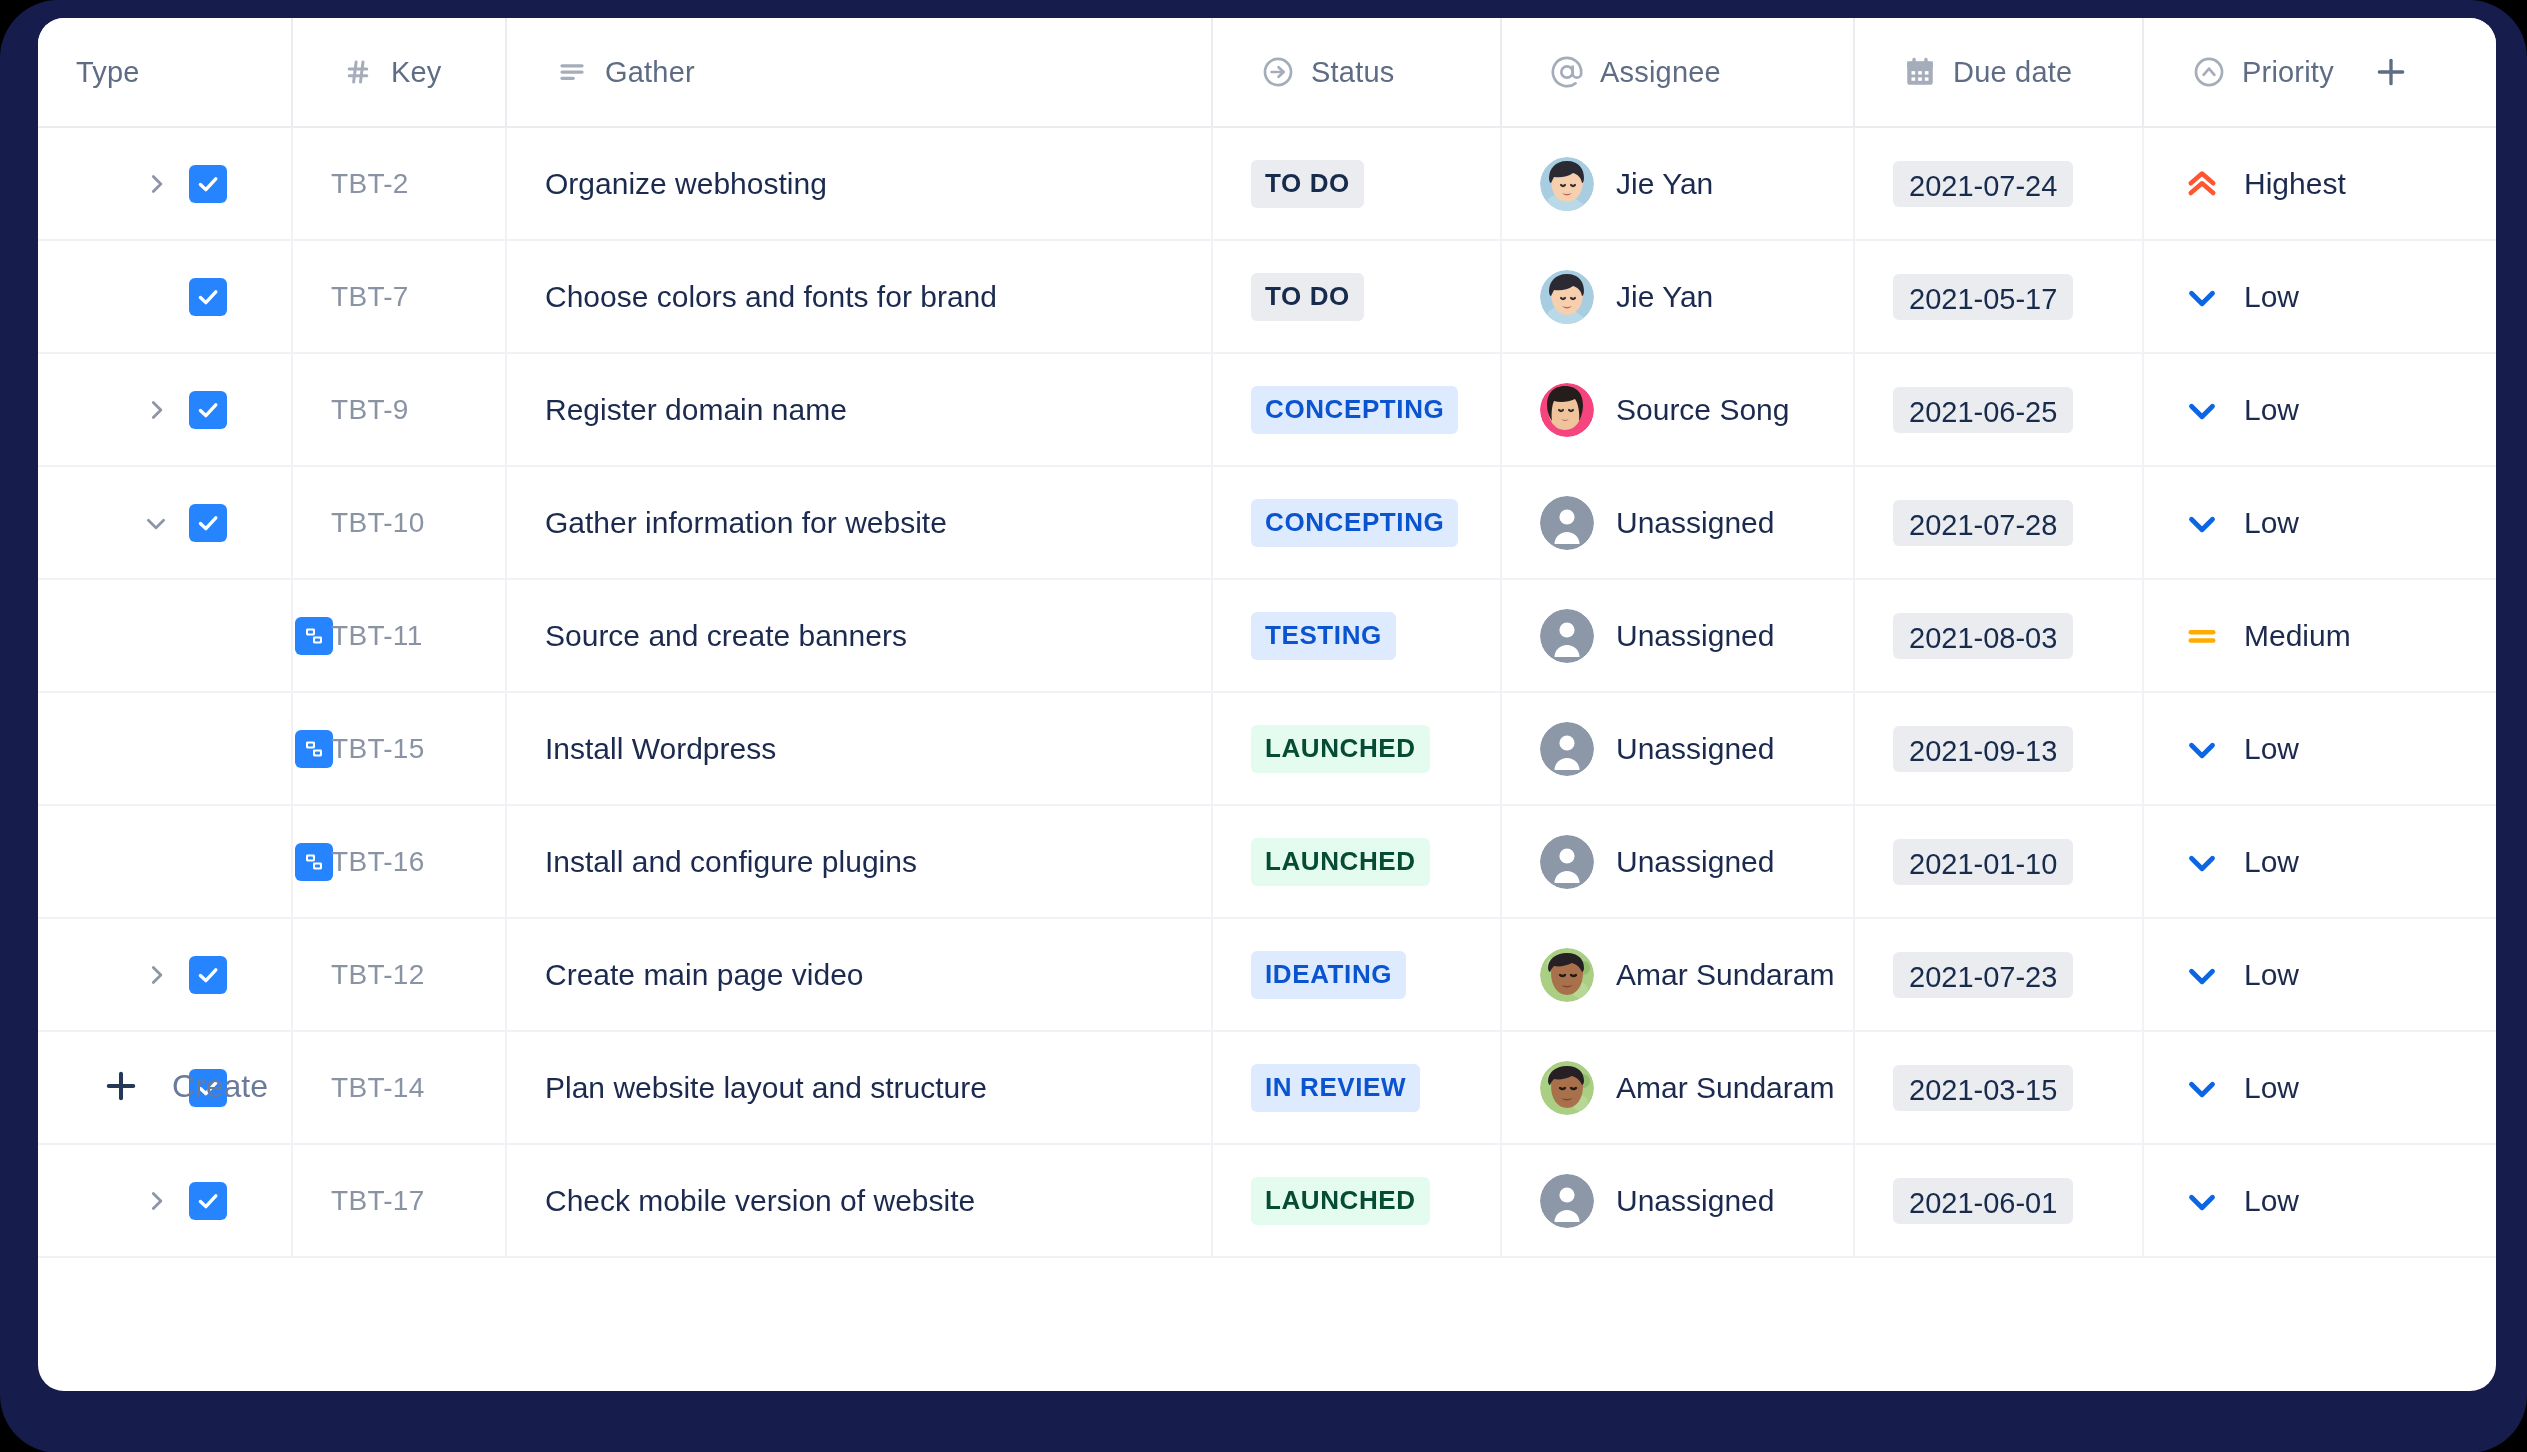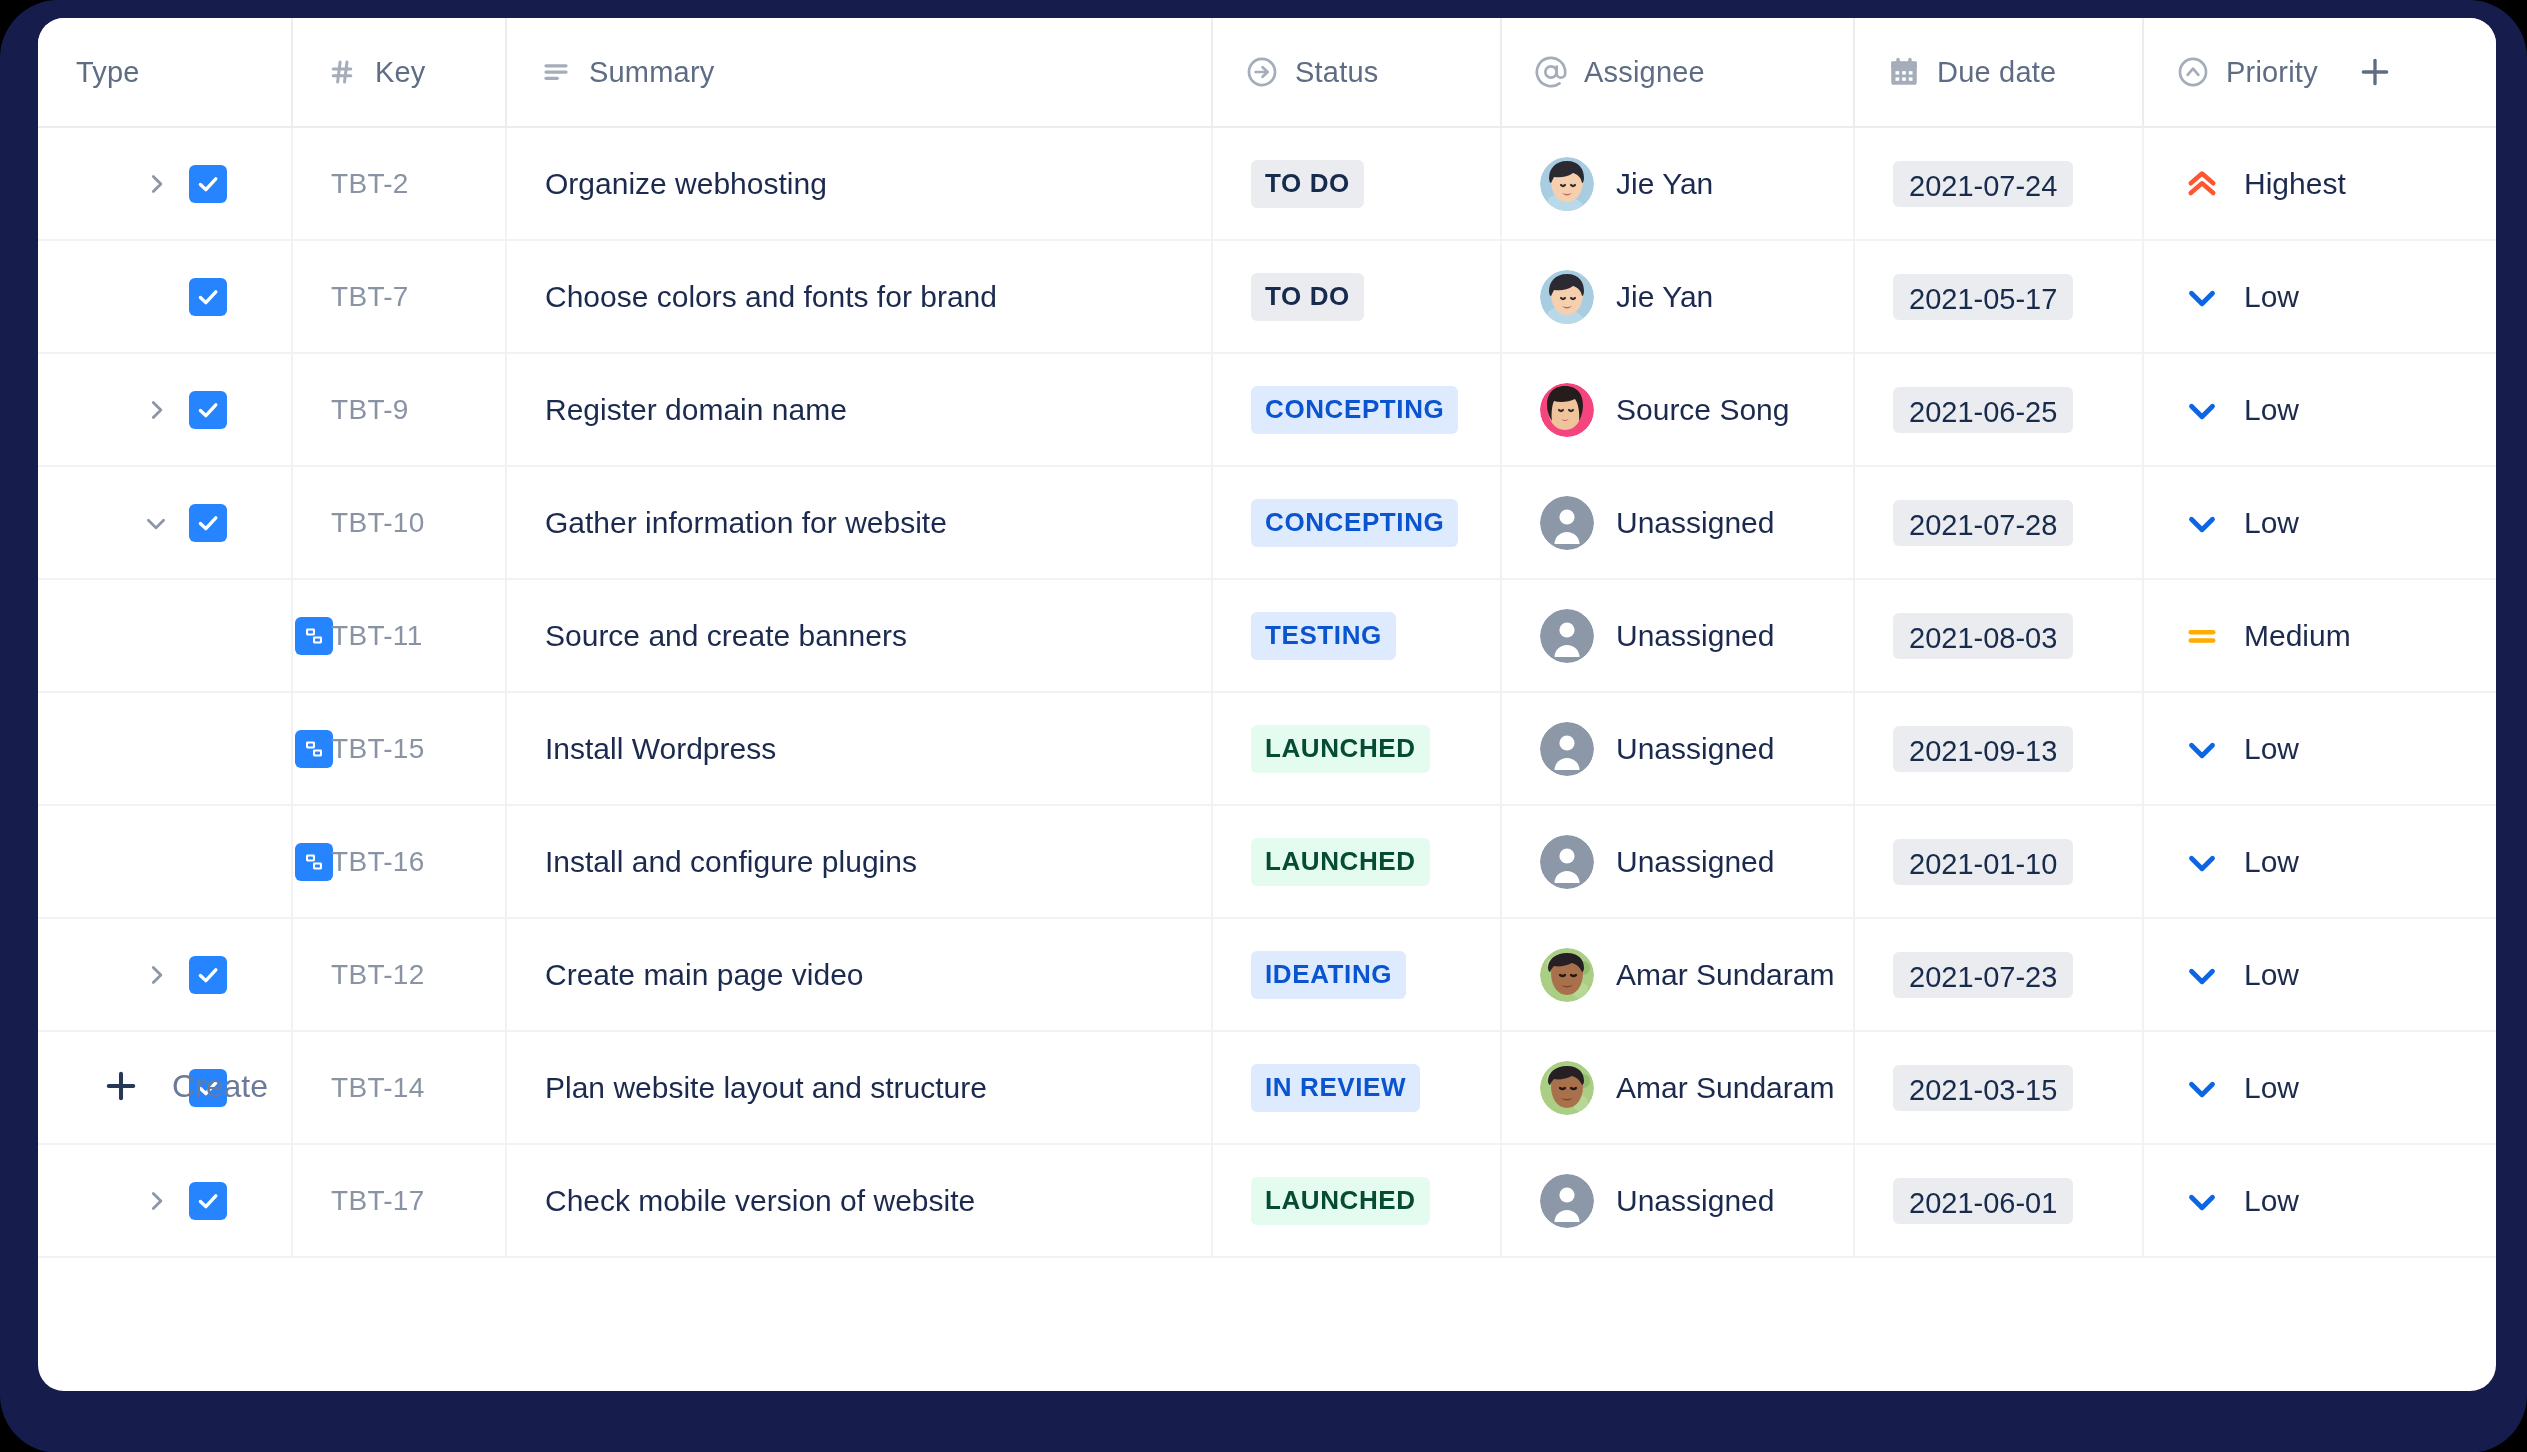--- a/index.html
+++ b/index.html
@@ -62,21 +62,21 @@
     background: #FFFFFF;
     text-align: left;
     font-weight: normal;
   }
   thead th.vdiv { border-left: 2px solid #EBECF0; }
 
   .hcell {
     display: flex;
     align-items: center;
     gap: 16px;
-    padding-left: 32px;
+    padding-left: 48px;
     height: 100%;
   }
   .hcell.type-h { padding-left: 38px; }
   .hlabel {
     font-size: 29px;
     color: #5E6C84;
     letter-spacing: 0.2px;
     white-space: nowrap;
   }
   .hicon { display: inline-flex; align-items: center; justify-content: center;
@@ -245,21 +245,21 @@
 
           <th class="vdiv">
             <div class="hcell">
               <span class="hicon">
                 <svg width="30" height="30" viewBox="0 0 24 24" fill="none" stroke="currentColor" stroke-width="2.6" stroke-linecap="round">
                   <line x1="4" y1="7" x2="20" y2="7"></line>
                     <line x1="4" y1="12" x2="20" y2="12"></line>
                     <line x1="4" y1="17" x2="13" y2="17"></line>
                 </svg>
               </span>
-              <span class="hlabel">Summary</span>
+              <span class="hlabel">Gather</span>
             </div>
           </th>
 
           <th class="vdiv">
             <div class="hcell">
               <span class="hicon">
                 <svg width="34" height="34" viewBox="0 0 24 24" fill="none" stroke="currentColor" stroke-width="1.9" stroke-linecap="round" stroke-linejoin="round">
                   <circle cx="12" cy="12" r="9.2"></circle>
                     <line x1="7.5" y1="12" x2="15.6" y2="12"></line>
                     <polyline points="12.4,8.6 16,12 12.4,15.4"></polyline>

